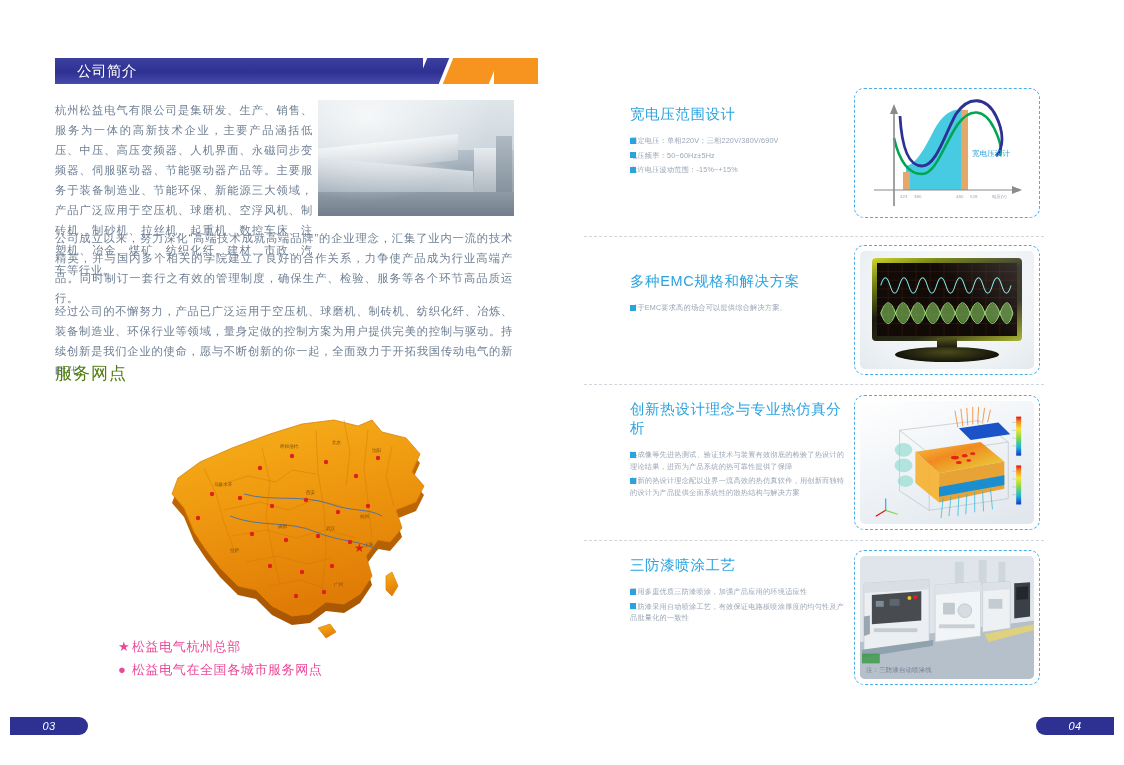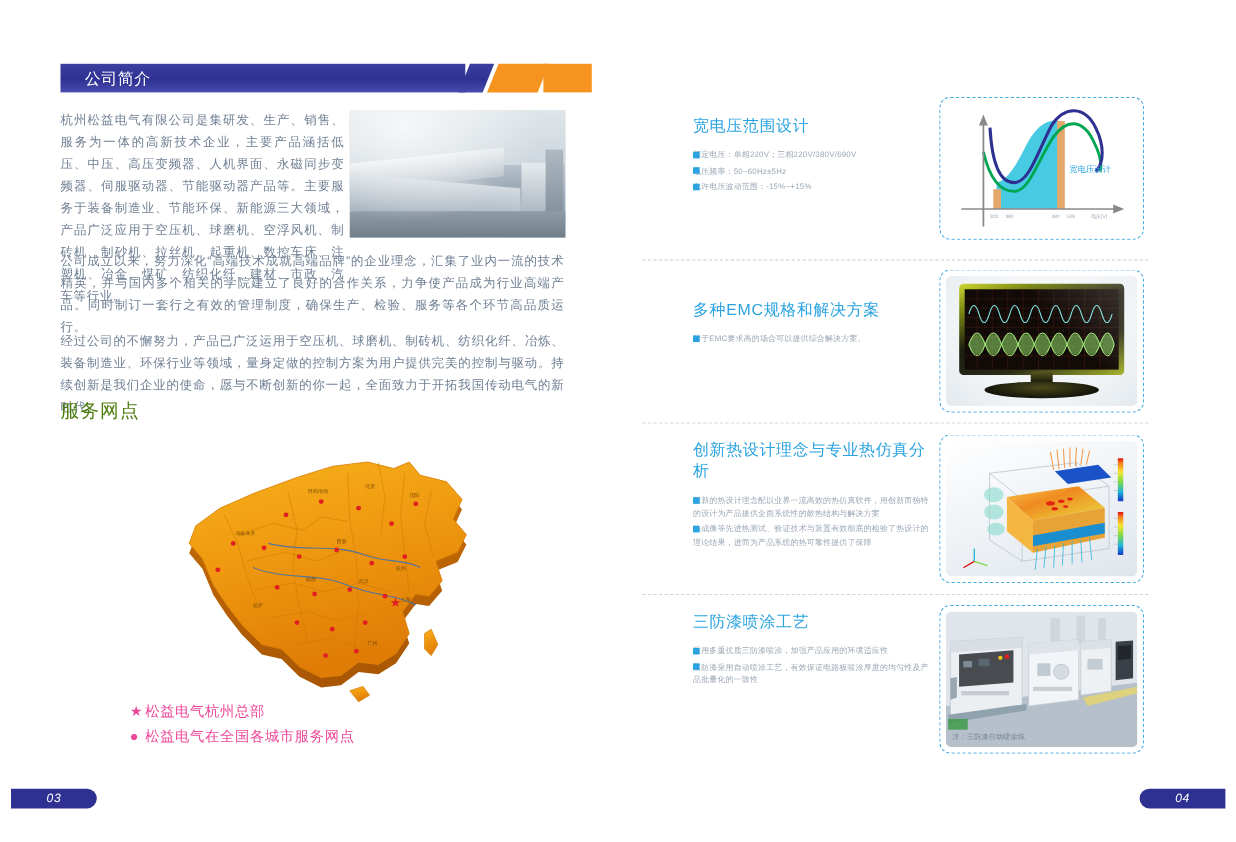--- a/index.html
+++ b/index.html
@@ -444,22 +444,22 @@
           <div class="monitor-gloss"></div>
           <div class="monitor-stand"></div>
           <div class="monitor-base"></div>
         </div>
       </div>
     </div>
 
     <div class="feature" id="feat3" style="left:68px;width:215px;">
       <div class="feat-title">创新热设计理念与专业热仿真分析</div>
       <ul class="bullets">
+        <li>热成像等先进热测试、验证技术与装置有效彻底的检验了热设计的理论结果，进而为产品系统的热可靠性提供了保障</li>
         <li>创新的热设计理念配以业界一流高效的热仿真软件，用创新而独特的设计为产品提供全面系统性的散热结构与解决方案</li>
-        <li>热成像等先进热测试、验证技术与装置有效彻底的检验了热设计的理论结果，进而为产品系统的热可靠性提供了保障</li>
       </ul>
     </div>
 
     <div class="img-card" id="card3">
       <div class="img-inner">
         <div class="thermal-bg">
           <svg width="100%" height="100%" viewBox="0 0 176 126" preserveAspectRatio="none">
             <defs>
               <linearGradient id="heatG" x1="0" y1="1" x2="0" y2="0">
                 <stop offset="0%" stop-color="#1335c8"></stop>

